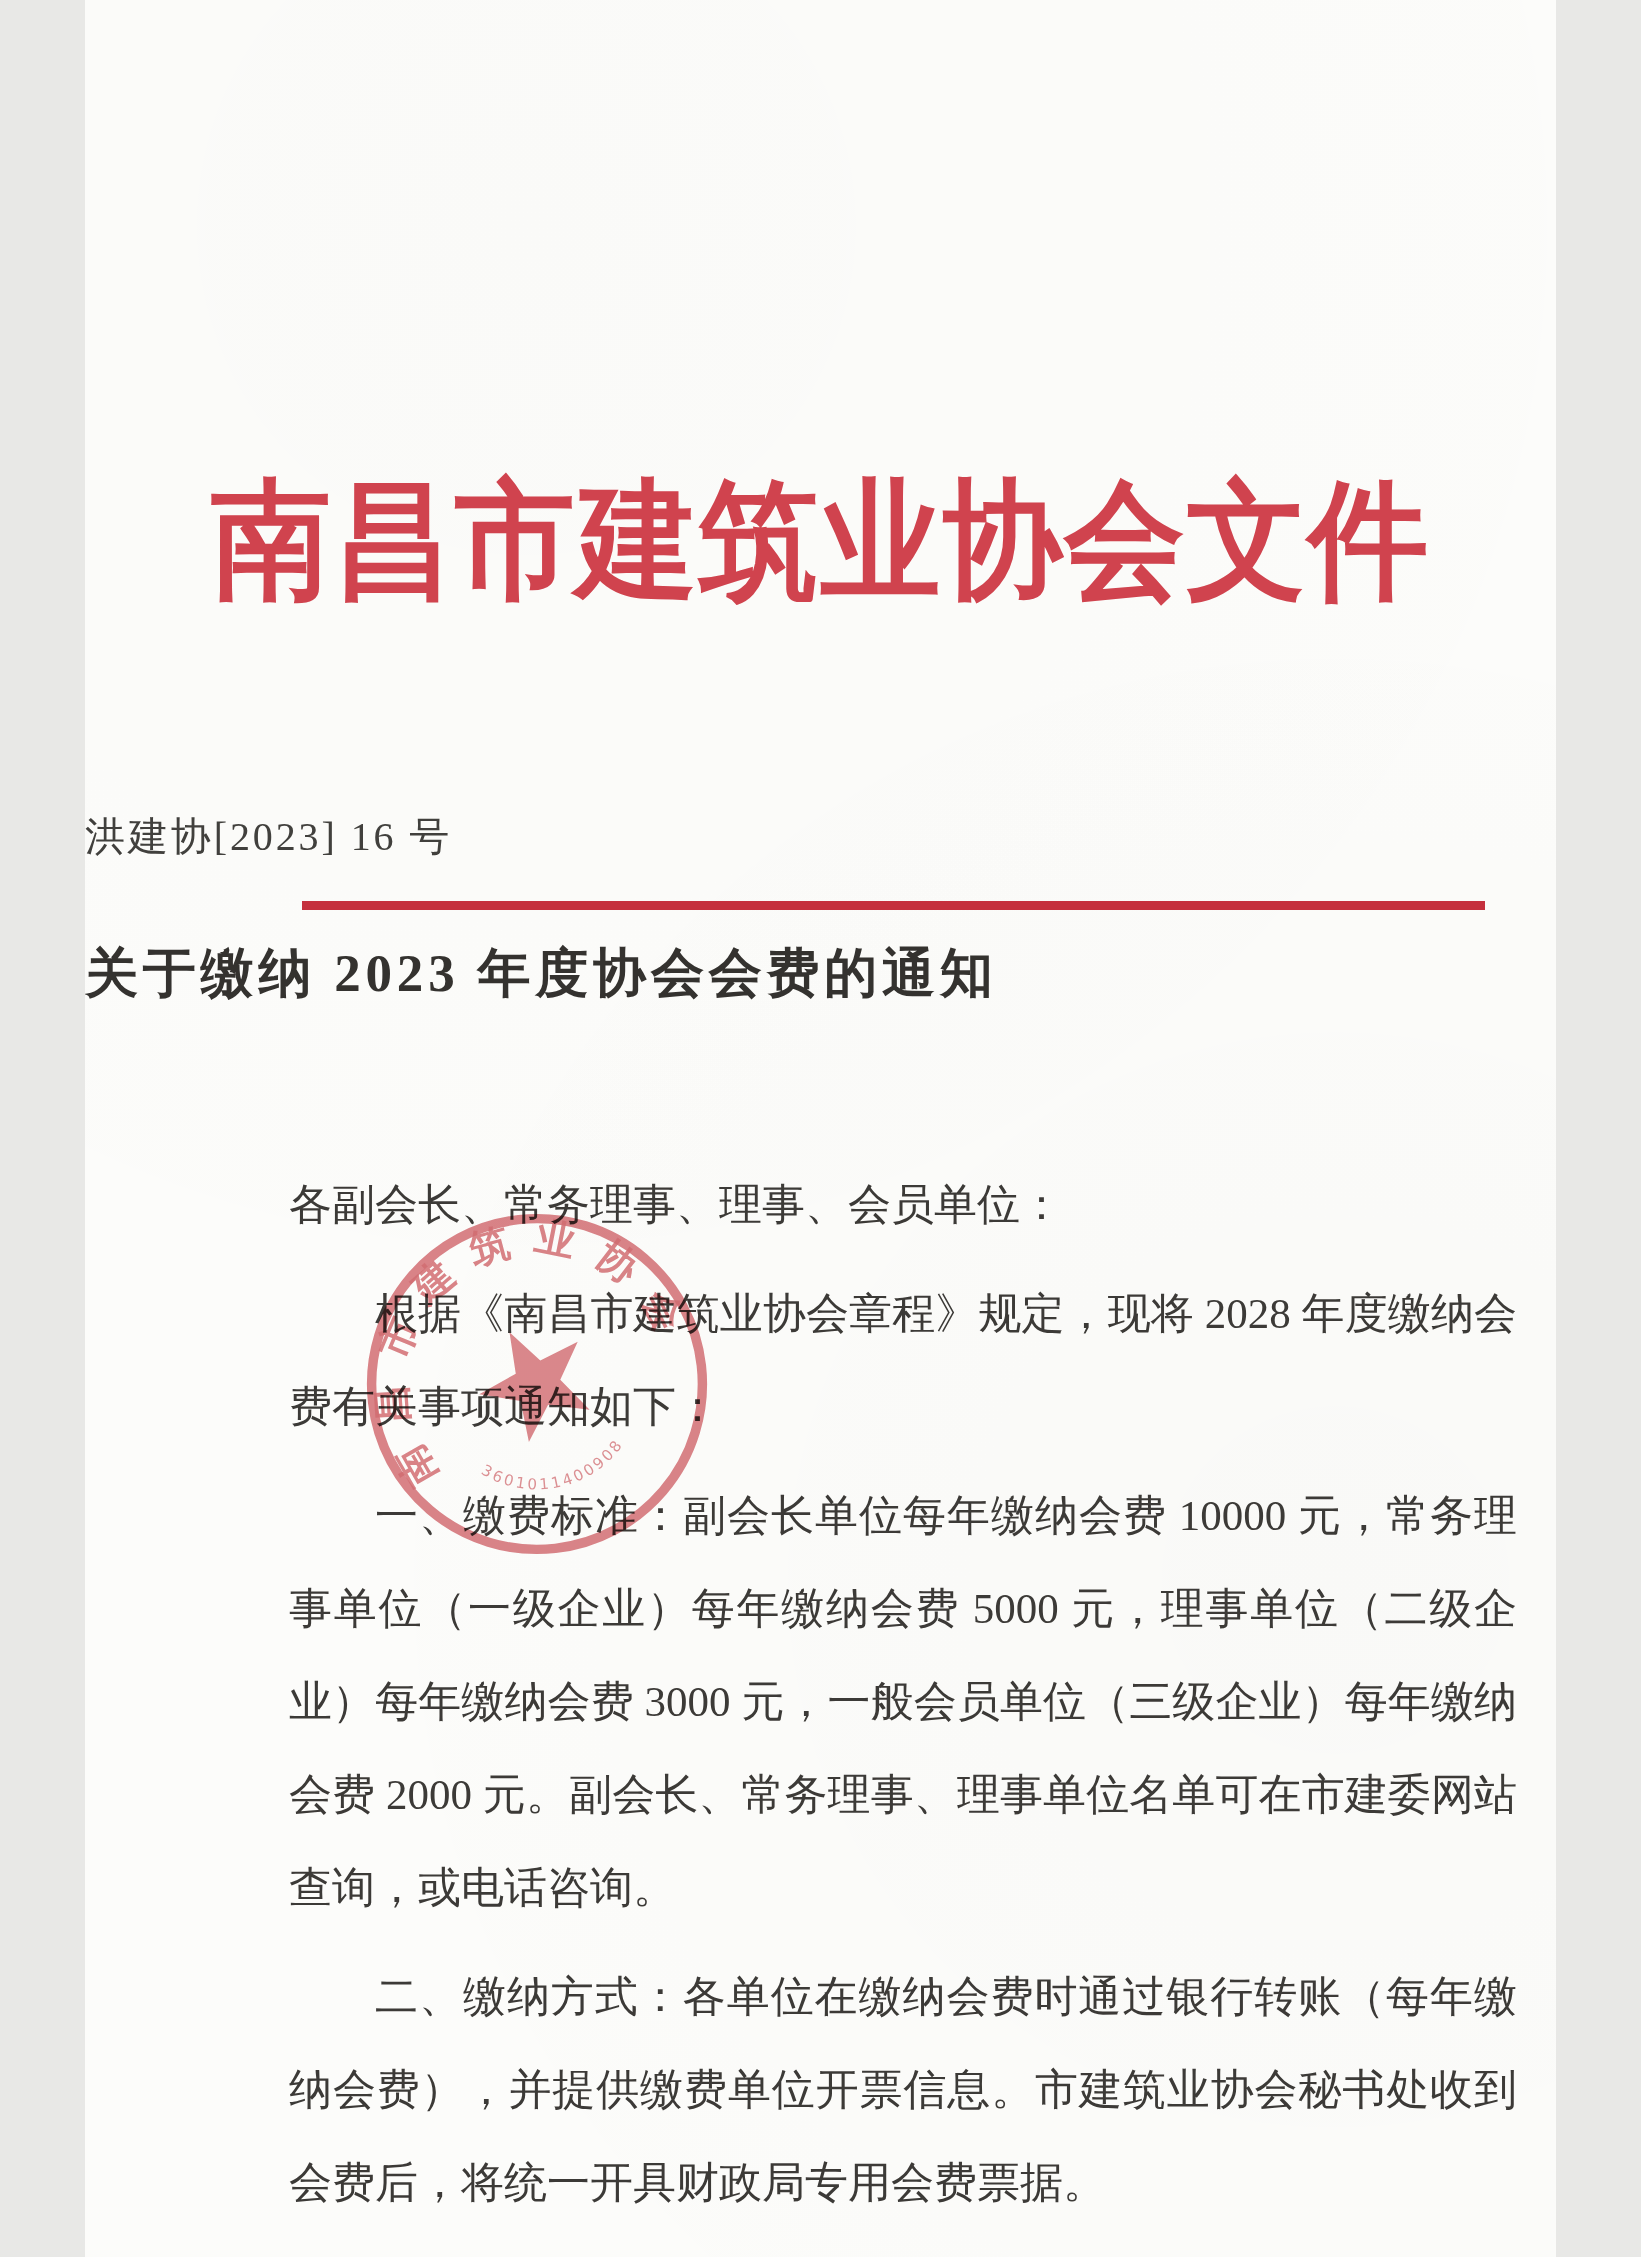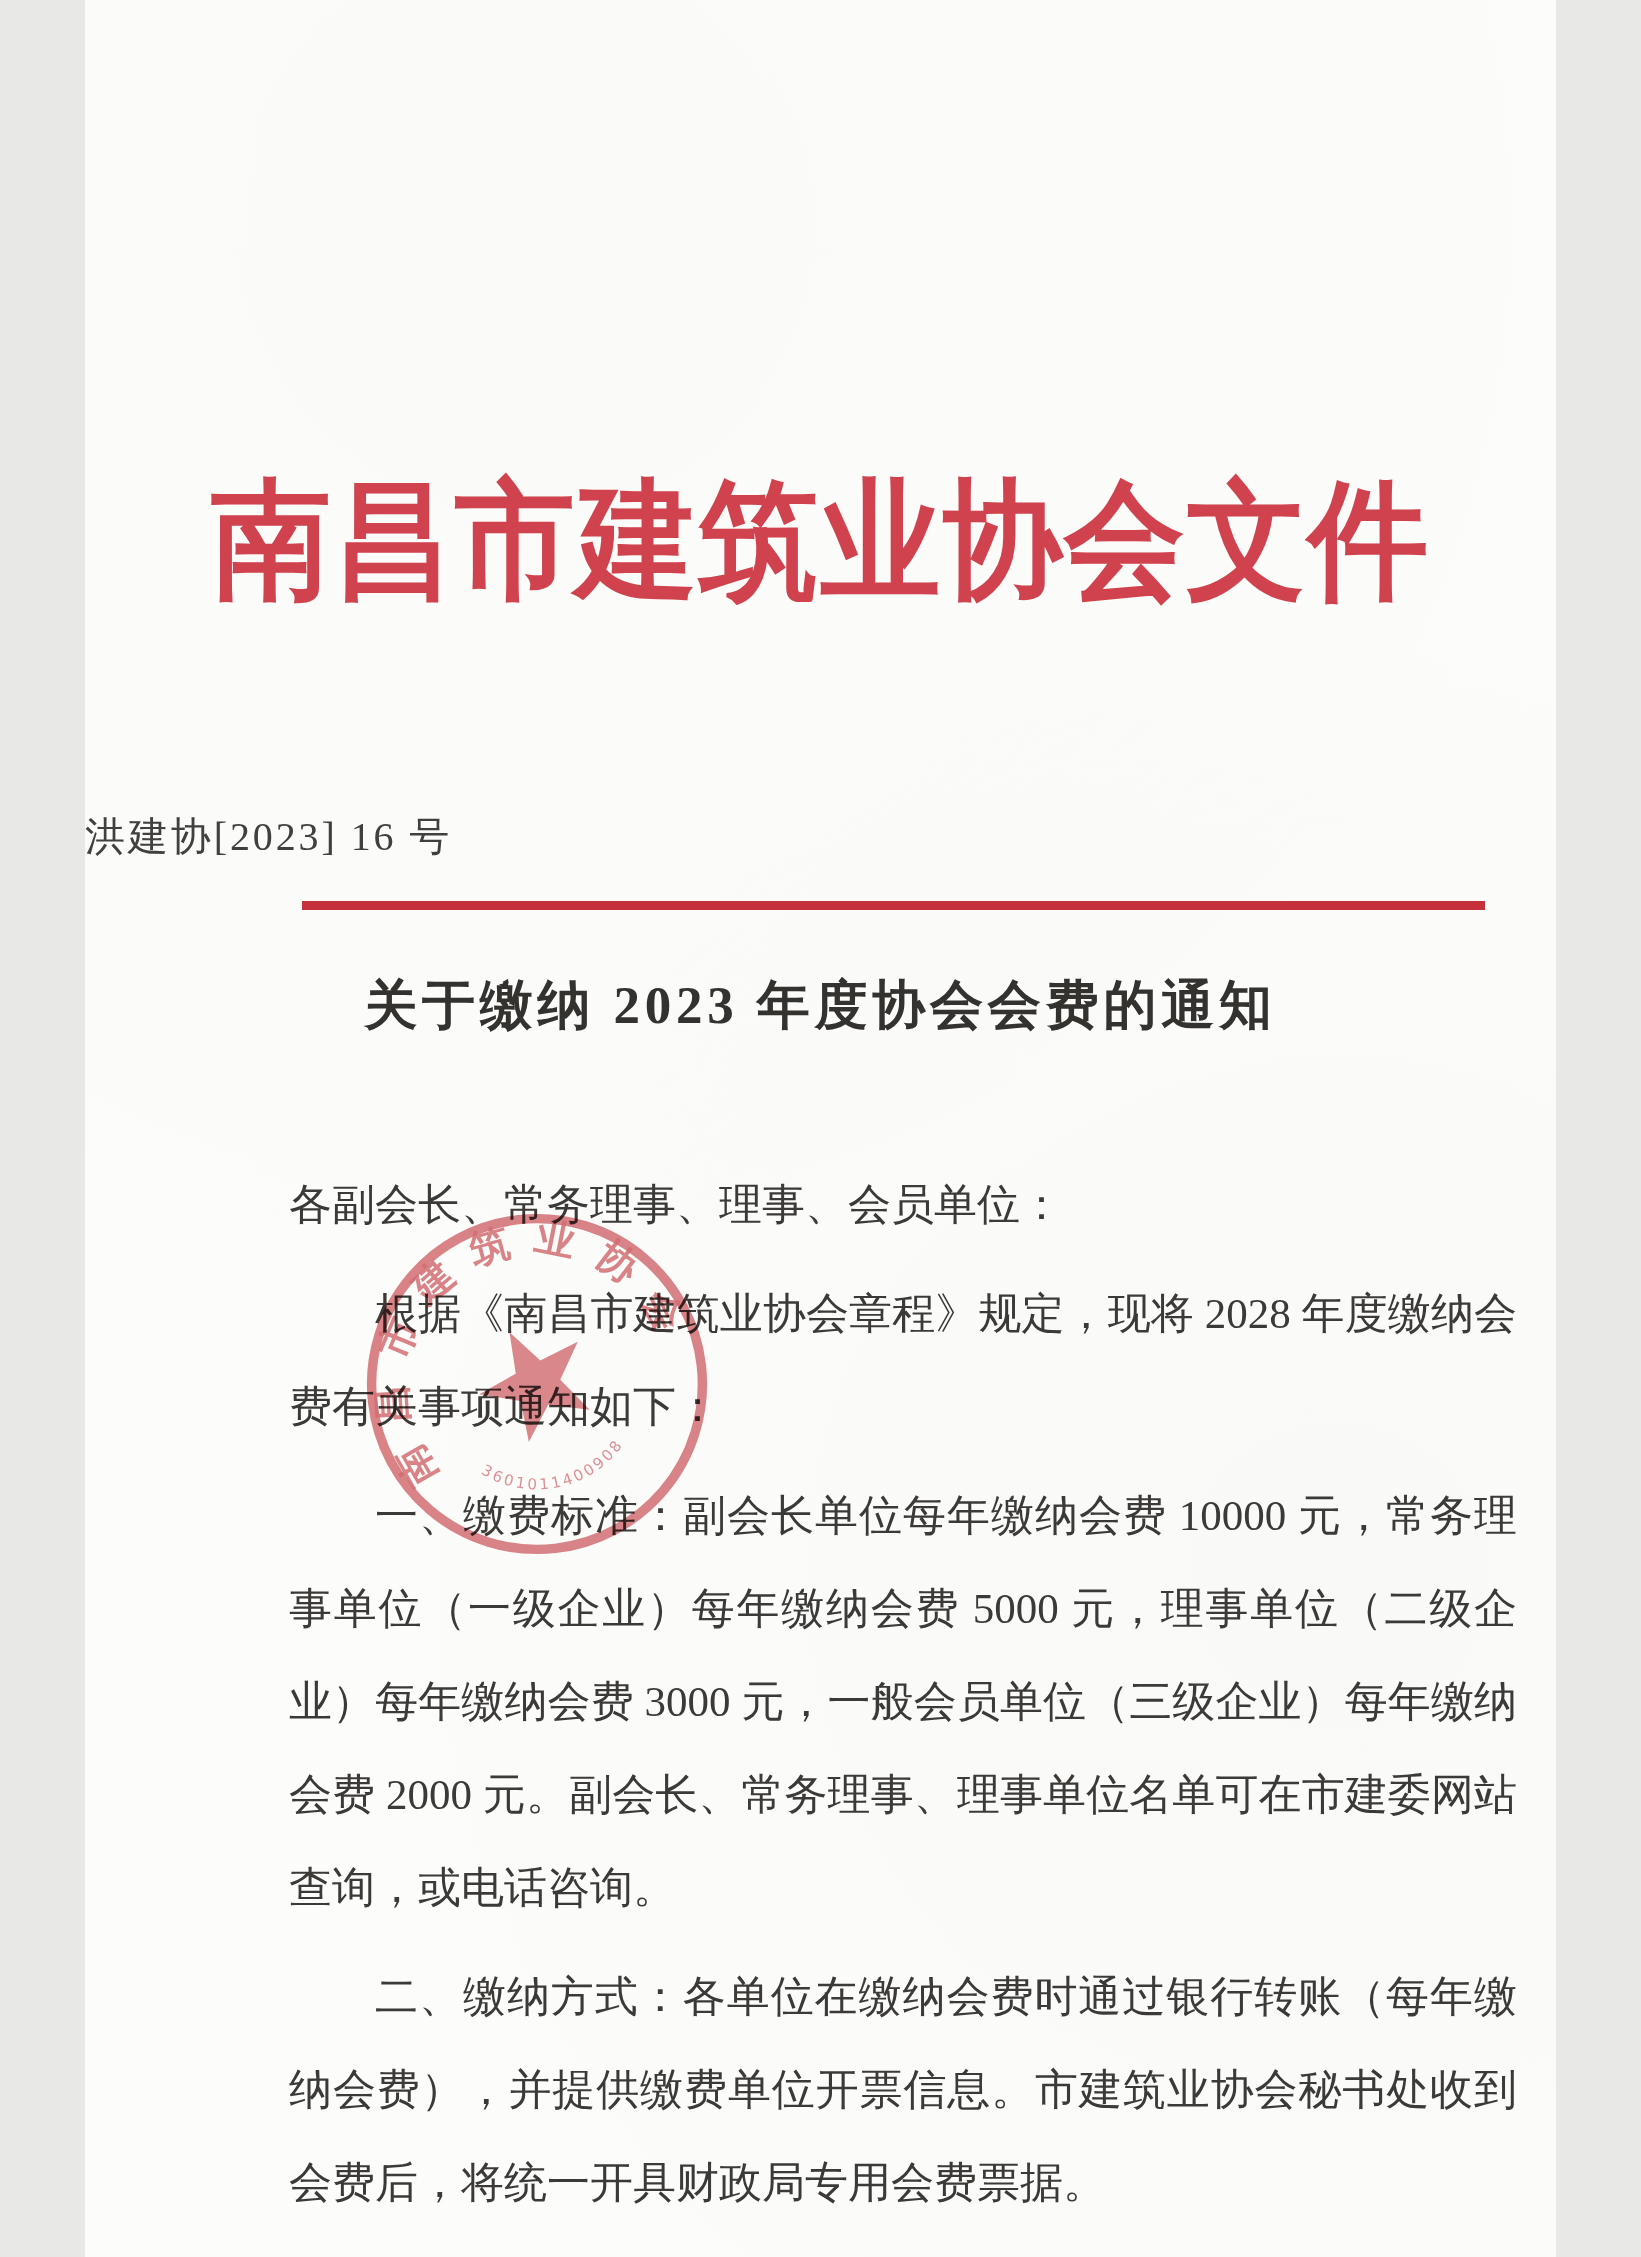--- a/index.html
+++ b/index.html
@@ -51,27 +51,26 @@
     left: 217px;
     width: 1183px;
     height: 8.7px;
     background: #c5303d;
   }
   .notice-title {
     position: absolute;
     top: 938px;
     left: 0;
     width: 100%;
-    text-align: center;
+    text-align: left;
     font-size: 53px;
     font-weight: 700;
     letter-spacing: 4.8px;
     color: #34322f;
     white-space: nowrap;
-    margin-top: 32px;
   }
   .doc-body {
     position: absolute;
     top: 1142px;
     left: 188px;
     width: 1260px;
     font-size: 43px;
     line-height: 93px;
     text-align: justify;
     color: #3c3a37;

